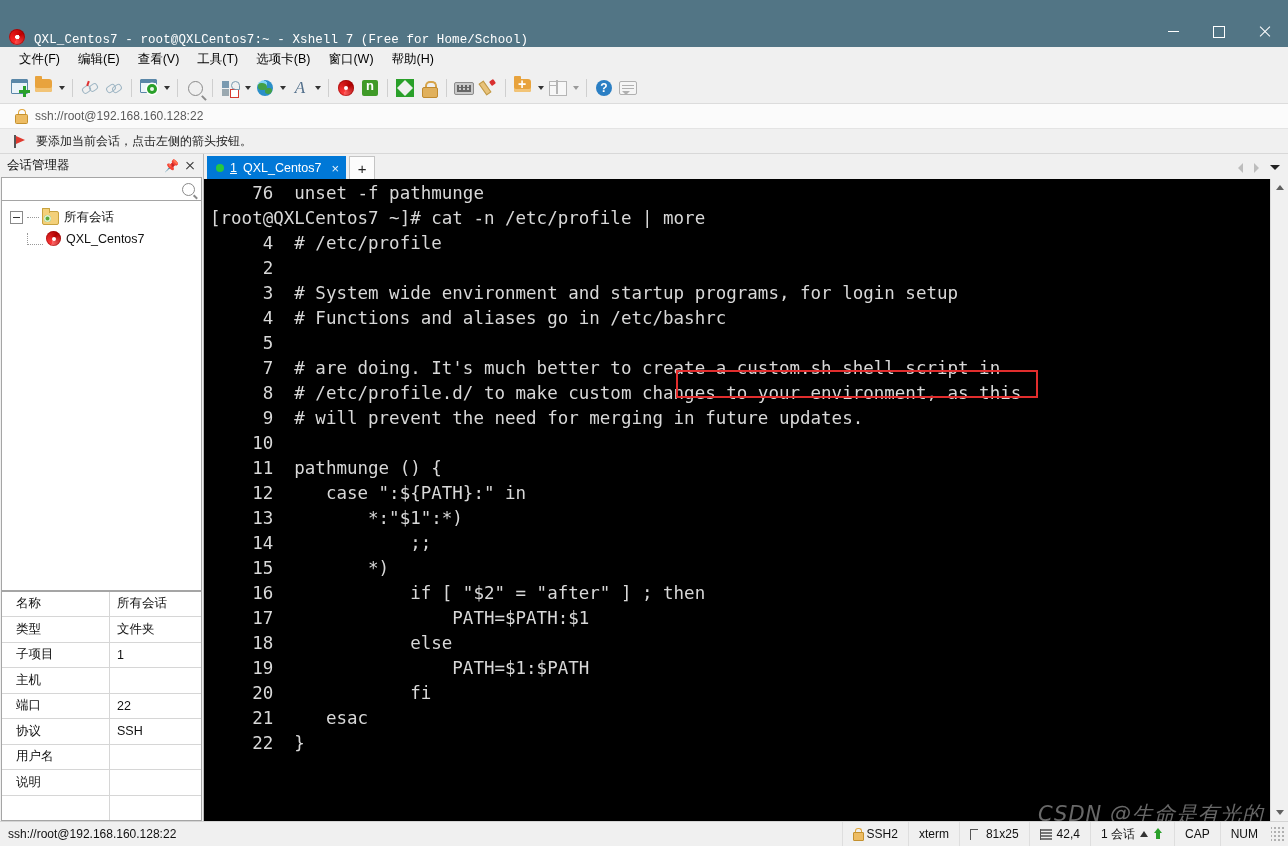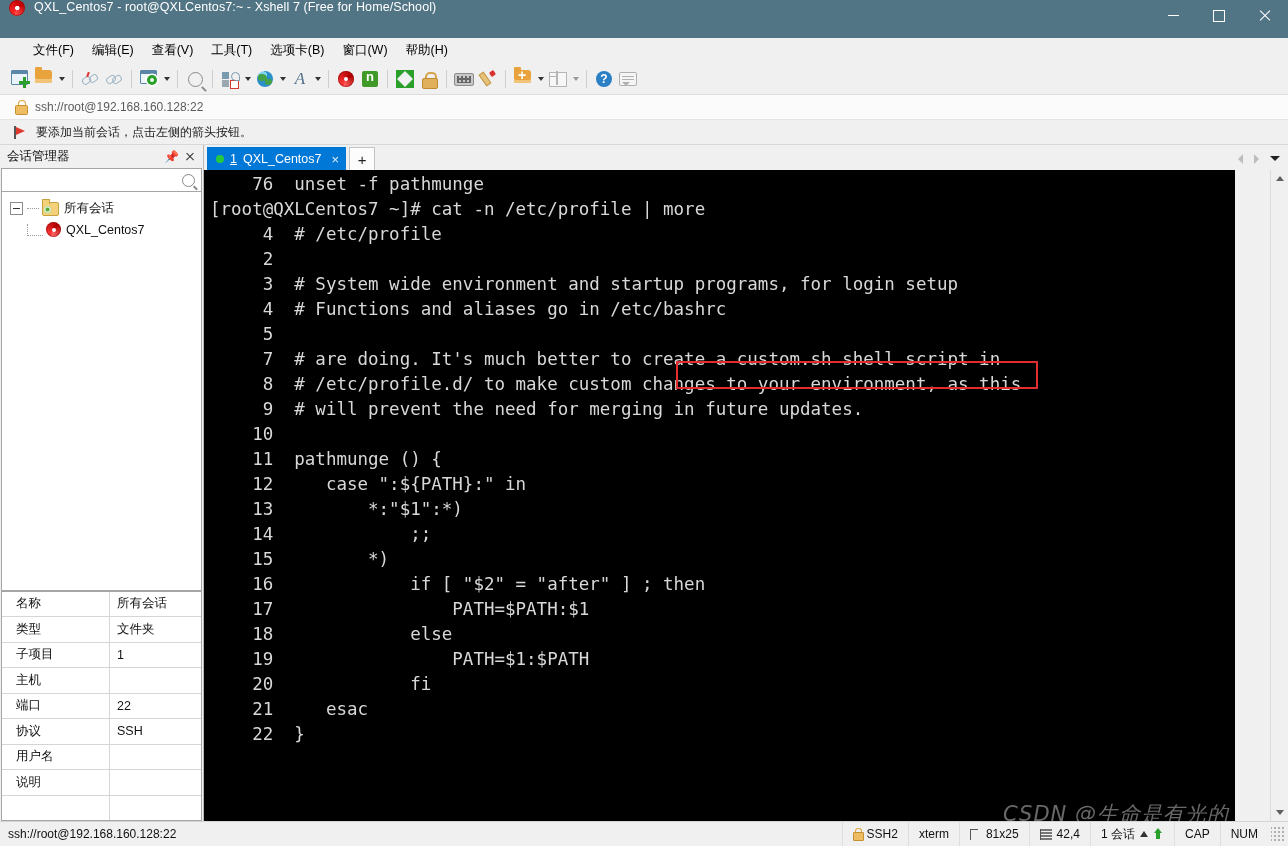--- a/index.html
+++ b/index.html
@@ -11,24 +11,25 @@
   }
   #app {
     position: relative;
     width: 1288px; height: 846px;
     display: flex; flex-direction: column;
     background: #f0f0f0;
   }
 
   
   .titlebar {
-    height: 38px; min-height: 31px;
+    height: 47px; min-height: 31px;
     background: #527585;
-    display: flex; align-items: flex-start;
+    display: flex; align-items: flex-end;
     color: #ffffff;
+    font-family: Liberation Mono, monospace;
   }
   .titlebar-icon {
     width: 18px; height: 18px;
     margin-left: 9px; margin-right: 7px;
     position: relative; flex: 0 0 auto;
   }
   .spiral {
     width: 16px; height: 16px; border-radius: 50%;
     background:
       radial-gradient(circle at 52% 50%, #ffffff 0 2px, rgba(255,255,255,0) 2.5px),
@@ -53,21 +54,21 @@
     width:14px; height:1px; background:#fff;
   }
   .glyph-close:before { transform: rotate(45deg); }
   .glyph-close:after  { transform: rotate(-45deg); }
 
   
   .menubar {
     height: 25px; min-height: 25px;
     background: #f0f0f0;
     display: flex; align-items: center;
-    padding-left: 24px;
+    padding-left: 10px;
     border-bottom: 1px solid #f0f0f0;
   }
   .menu-item {
     font-size: 12.5px; color: #000;
     padding: 3px 9px; white-space: nowrap;
   }
 
   
   .toolbar {
     height: 30px; min-height: 30px;
@@ -301,21 +302,21 @@
     font-size: 15px; color: #222; box-sizing: border-box;
   }
   .tabnav { margin-left: auto; display:flex; align-items:center; gap:3px; padding-right:5px; height:23px;}
   .tabnav-arrow { width:14px;height:16px;display:flex;align-items:center;justify-content:center;}
   .tabnav-arrow i { width:0;height:0;border:5px solid transparent; display:block;}
   .tabnav-arrow.left i  { border-right-color:#bdbdbd; margin-left:-4px;}
   .tabnav-arrow.right i { border-left-color:#bdbdbd; margin-right:-4px;}
   .tabnav-down { width:16px;height:16px;display:flex;align-items:center;justify-content:center;}
   .tabnav-down i { width:0;height:0;border-left:5px solid transparent;border-right:5px solid transparent;border-top:5px solid #222;}
 
-  .screenrow { flex: 1 1 auto; display: flex; min-height: 0; position: relative; gap: 35px; }
+  .screenrow { flex: 1 1 auto; display: flex; min-height: 0; position: relative; }
   .terminal {
     flex: 1 1 auto; background: #000; position: relative; overflow: hidden;
     font-family: "DejaVu Sans Mono", monospace;
     font-size: 17.5px; line-height: 25px;
     color: #d8d8d8;
     padding-top: 2px;
   }
   .tline { white-space: pre; padding-left: 6px; height: 25px; }
   .cmd-box {
     position: absolute; left: 472px; top: 191px;

